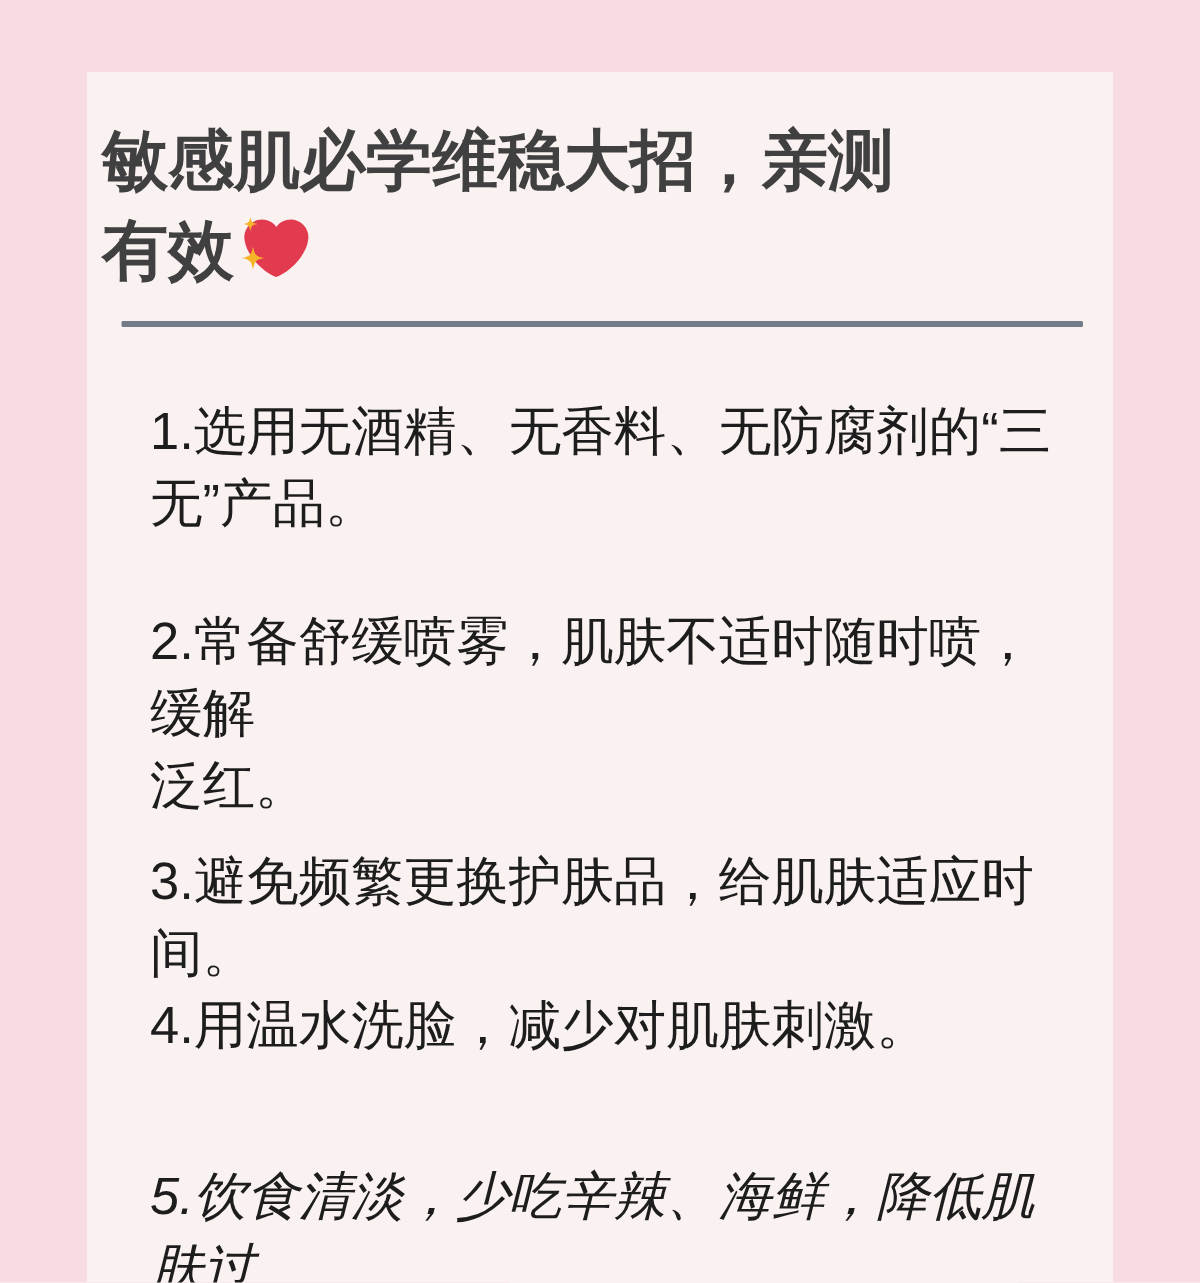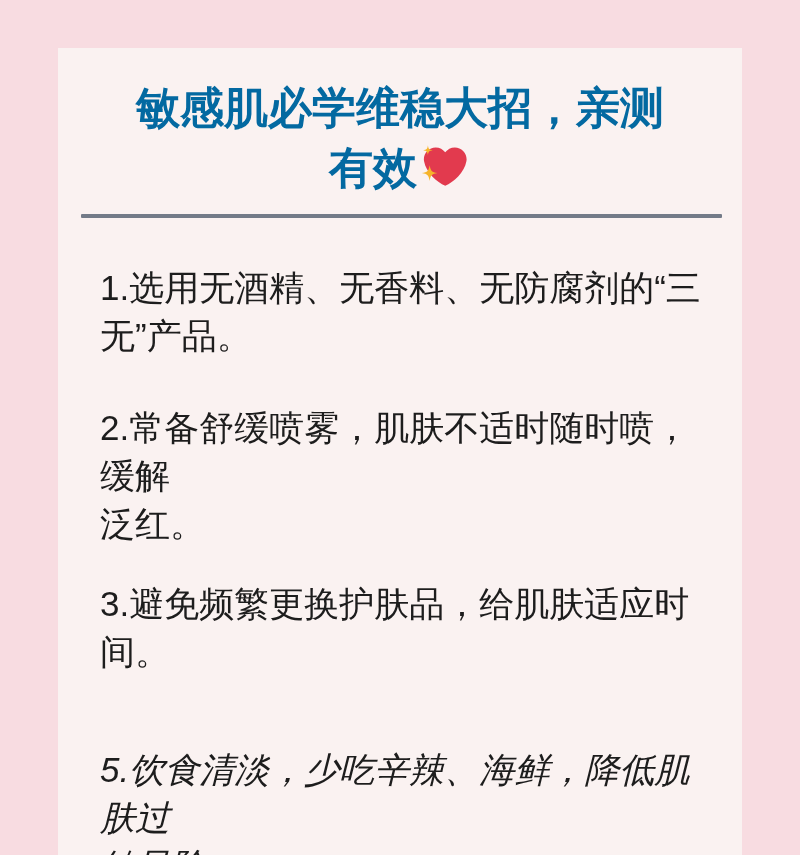--- a/index.html
+++ b/index.html
@@ -22,22 +22,21 @@
     width: 684px;
     height: 807px;
     background: #faf2f1;
   }
   .title {
     margin: 0;
     padding: 30px 10px 0 10px;
     font-size: 44px;
     line-height: 60px;
     font-weight: 700;
-    text-align: center;
-    color: #0369a1;
+    color: #404040;
     letter-spacing: 0;
   }
   .heart-icon {
     display: inline-block;
     width: 52px;
     height: 48px;
     vertical-align: -9px;
     margin-left: 2px;
   }
   .divider {
@@ -51,22 +50,22 @@
   }
   .tip {
     margin: 0;
     font-size: 35px;
     line-height: 48px;
     color: #1d1d1d;
     white-space: pre-line;
     font-weight: 400;
   }
   .tip-1 { margin-bottom: 44px; }
-  .tip-2 { margin-bottom: 32px; }
-  .tip-3 { margin-bottom: 70px; }
+  .tip-2 { margin-bottom: 16px; }
+  .tip-3 { }
   .tip-4 { margin-bottom: 66px; }
   .tip-5 { margin-bottom: 0; font-style: italic; }
 </style>
 </head>
 <body>
 
 <div class="card">
 
   <h1 class="title"><span>敏感肌必学维稳大招，亲测</span><br><span>有效</span><span class="heart-icon"><svg viewBox="0 0 42 38" width="52" height="48" aria-hidden="true">
         <path fill="#e23a4e" d="M41.3 11.9c0-5.45-4.42-9.87-9.87-9.87-3.3 0-6.23 1.63-8.02 4.13-1.79-2.5-4.71-4.13-8.02-4.13-5.45 0-9.87 4.42-9.87 9.87 0 .77.1 1.52.27 2.24C7.17 22.65 16.63 31.63 23.41 34.1c6.78-2.47 16.25-11.45 17.62-19.96.17-.72.27-1.47.27-2.24z" transform="translate(-1.4,0.4) scale(0.965)"></path>
@@ -75,17 +74,18 @@
       </svg></span></h1>
 
   <div class="divider"></div>
 
   <div class="tips">
     <p class="tip tip-1">1.选用无酒精、无香料、无防腐剂的“三
 无”产品。</p>
     <p class="tip tip-2">2.常备舒缓喷雾，肌肤不适时随时喷，缓解
 泛红。</p>
     <p class="tip tip-3">3.避免频繁更换护肤品，给肌肤适应时间。</p>
+    <p class="tip tip-4">4.用温水洗脸，减少对肌肤刺激。</p>
     <p class="tip tip-5">5.饮食清淡，少吃辛辣、海鲜，降低肌肤过
 敏风险。</p>
   </div>
 
 </div>
 
 </body></html>

